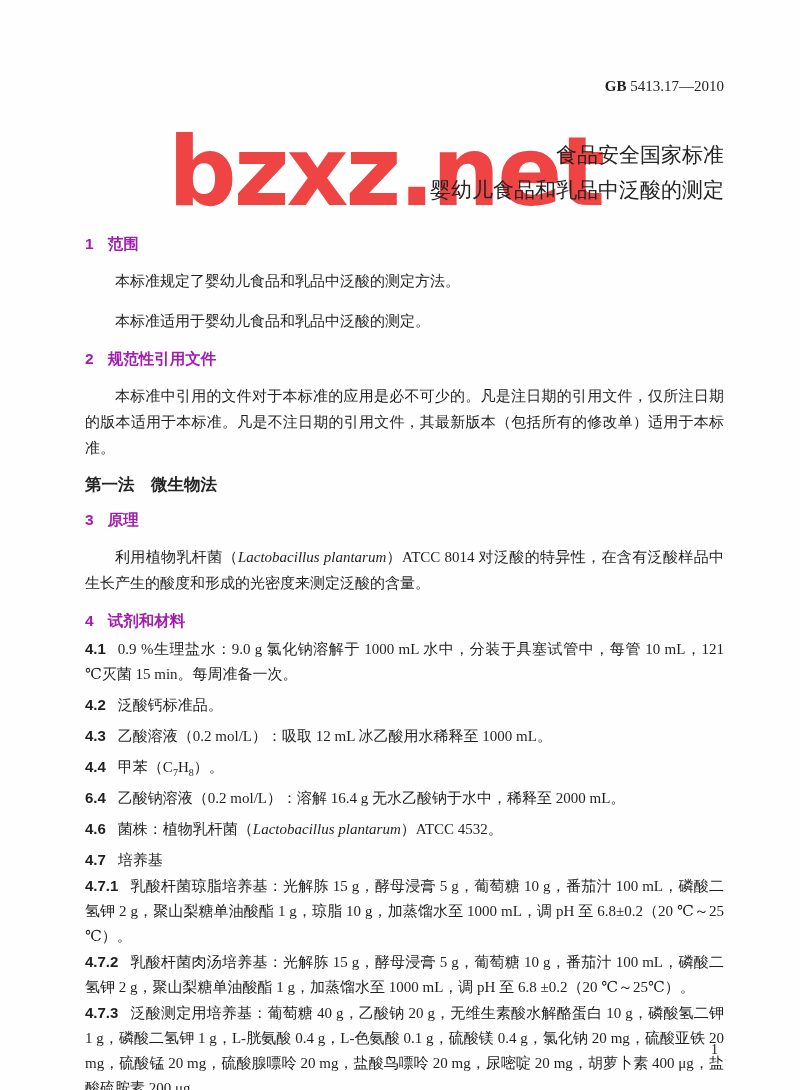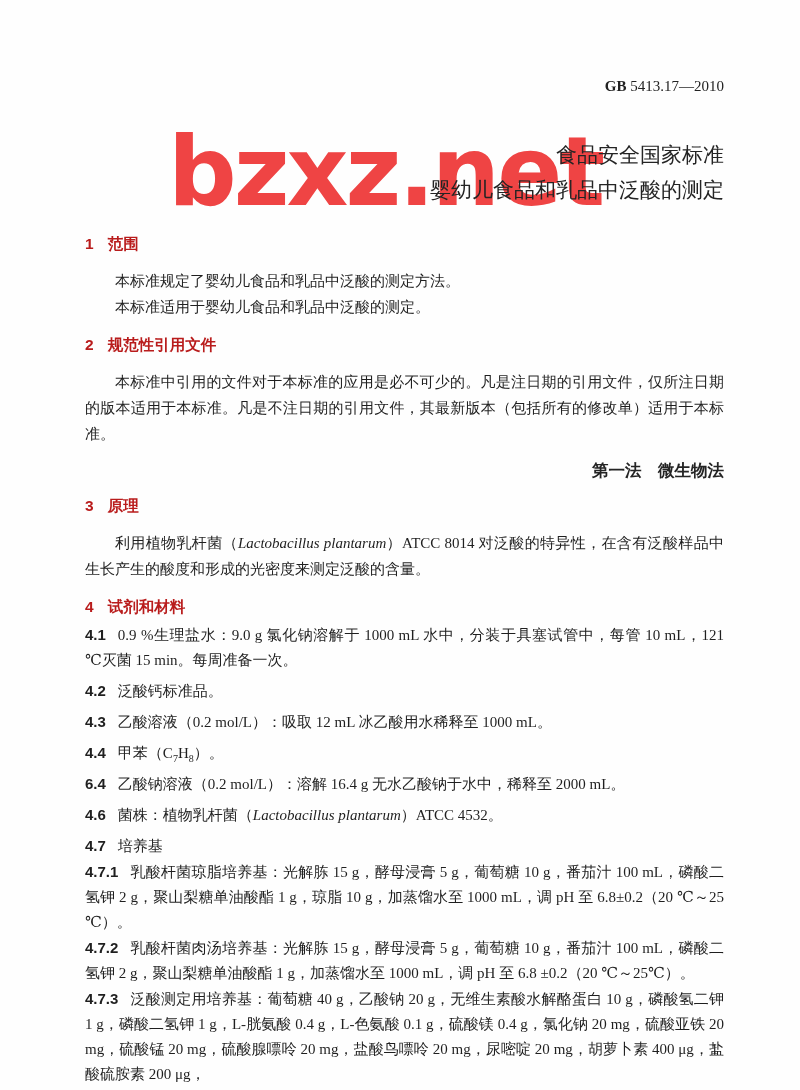--- a/index.html
+++ b/index.html
@@ -47,35 +47,35 @@
     font-size: 21px;
     line-height: 35px;
     color: #242424;
   }
   h2.sec {
     margin: 26px 0 0 0;
     font-family: "Liberation Sans", "DejaVu Sans", sans-serif;
     font-weight: bold;
     font-size: 15.5px;
     line-height: 21px;
-    color: #b91c1c;
+    color: #a21caf;
   }
   h2.sec.mid { margin-top: 14px; }
   h2.sec .num { margin-right: 14px; }
   p.body {
     margin: 14px 0 0 0;
     font-size: 15px;
     line-height: 26px;
     text-align: justify;
   }
   p.body.indent { text-indent: 2em; }
-  p.body.follow { margin-top: 0; }
+  p.body.follow { margin-top: 14px; }
   .method {
     margin-top: 12px;
-    text-align: right;
+    text-align: left;
     font-family: "Liberation Sans", "DejaVu Sans", sans-serif;
     font-weight: bold;
     font-size: 16.5px;
     line-height: 22px;
     color: #242424;
   }
   p.clause {
     margin: 5px 0 0 0;
     font-size: 15px;
     line-height: 25px;

